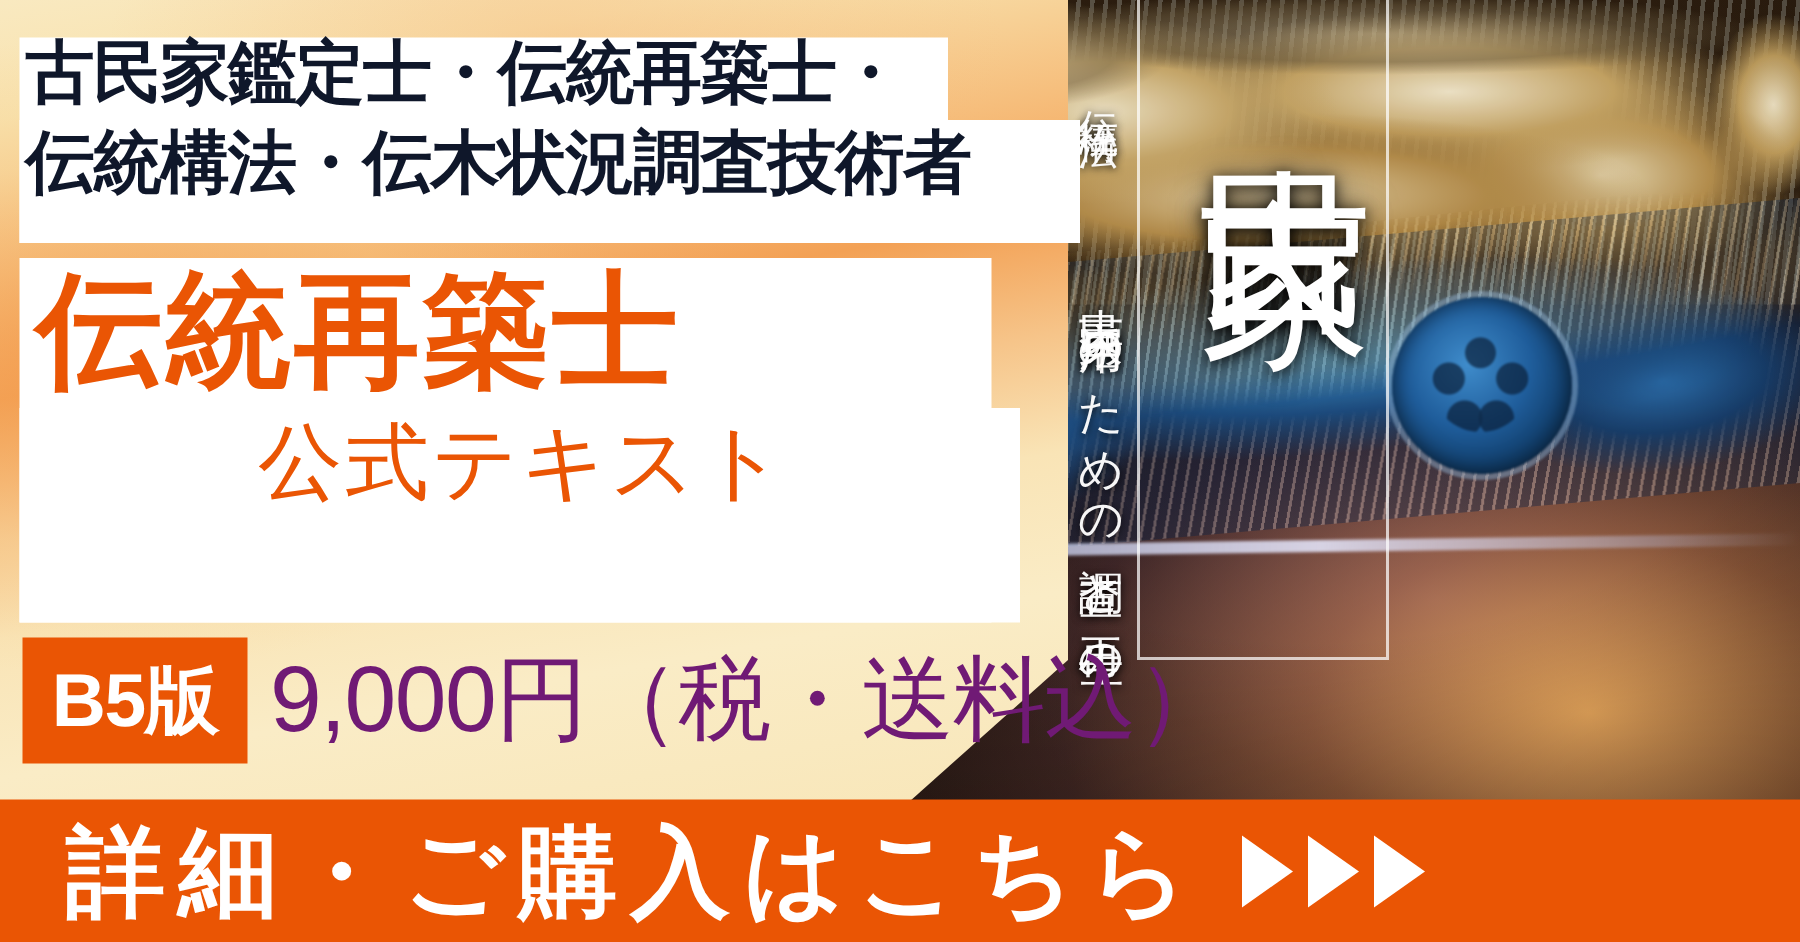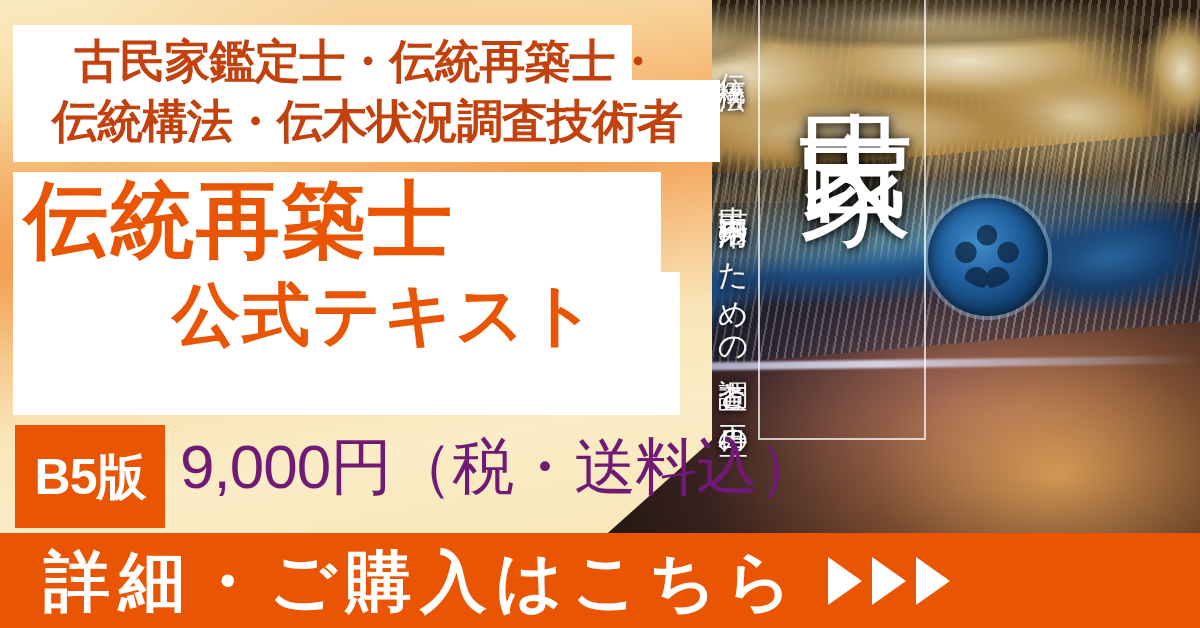--- a/index.html
+++ b/index.html
@@ -190,55 +190,54 @@
     background:#ffffff;
   }
   .panel-main2{
     position:absolute;left:13px;top:272px;
     width:667px;height:143px;
     background:#ffffff;
   }
 
   
   .cert-lines{
-    position:absolute;left:17px;top:32px;
+    position:absolute;left:17px;top:19px;
     width:700px;
-    color:#c2410c;
+    color:#0f172a;
     font-weight:700;
     font-size:46px;
     line-height:1.30;
     letter-spacing:-1px;
     white-space:nowrap;
-    text-align:center;
   }
   .cert-line{display:block;}
 
   .head-1{
     position:absolute;left:24px;top:178px;
     font-weight:700;
     font-size:84px;
     line-height:1;
     letter-spacing:2px;
     color:#EA5504;
     white-space:nowrap;
   }
   .head-2{
     position:absolute;left:172px;top:280px;
-    font-weight:700;
-    font-size:68px;
+    font-weight:400;
+    font-size:56px;
     line-height:1;
     letter-spacing:2px;
     color:#EA5504;
     white-space:nowrap;
   }
 
   
   .badge{
     position:absolute;left:15px;top:425px;
-    width:150px;height:103px;
+    width:150px;height:84px;
     background:#EA5504;
     display:flex;align-items:center;justify-content:center;
   }
   .badge-label{
     color:#ffffff;
     font-weight:700;
     font-size:50px;
     letter-spacing:-1px;
     line-height:1;
     white-space:nowrap;

